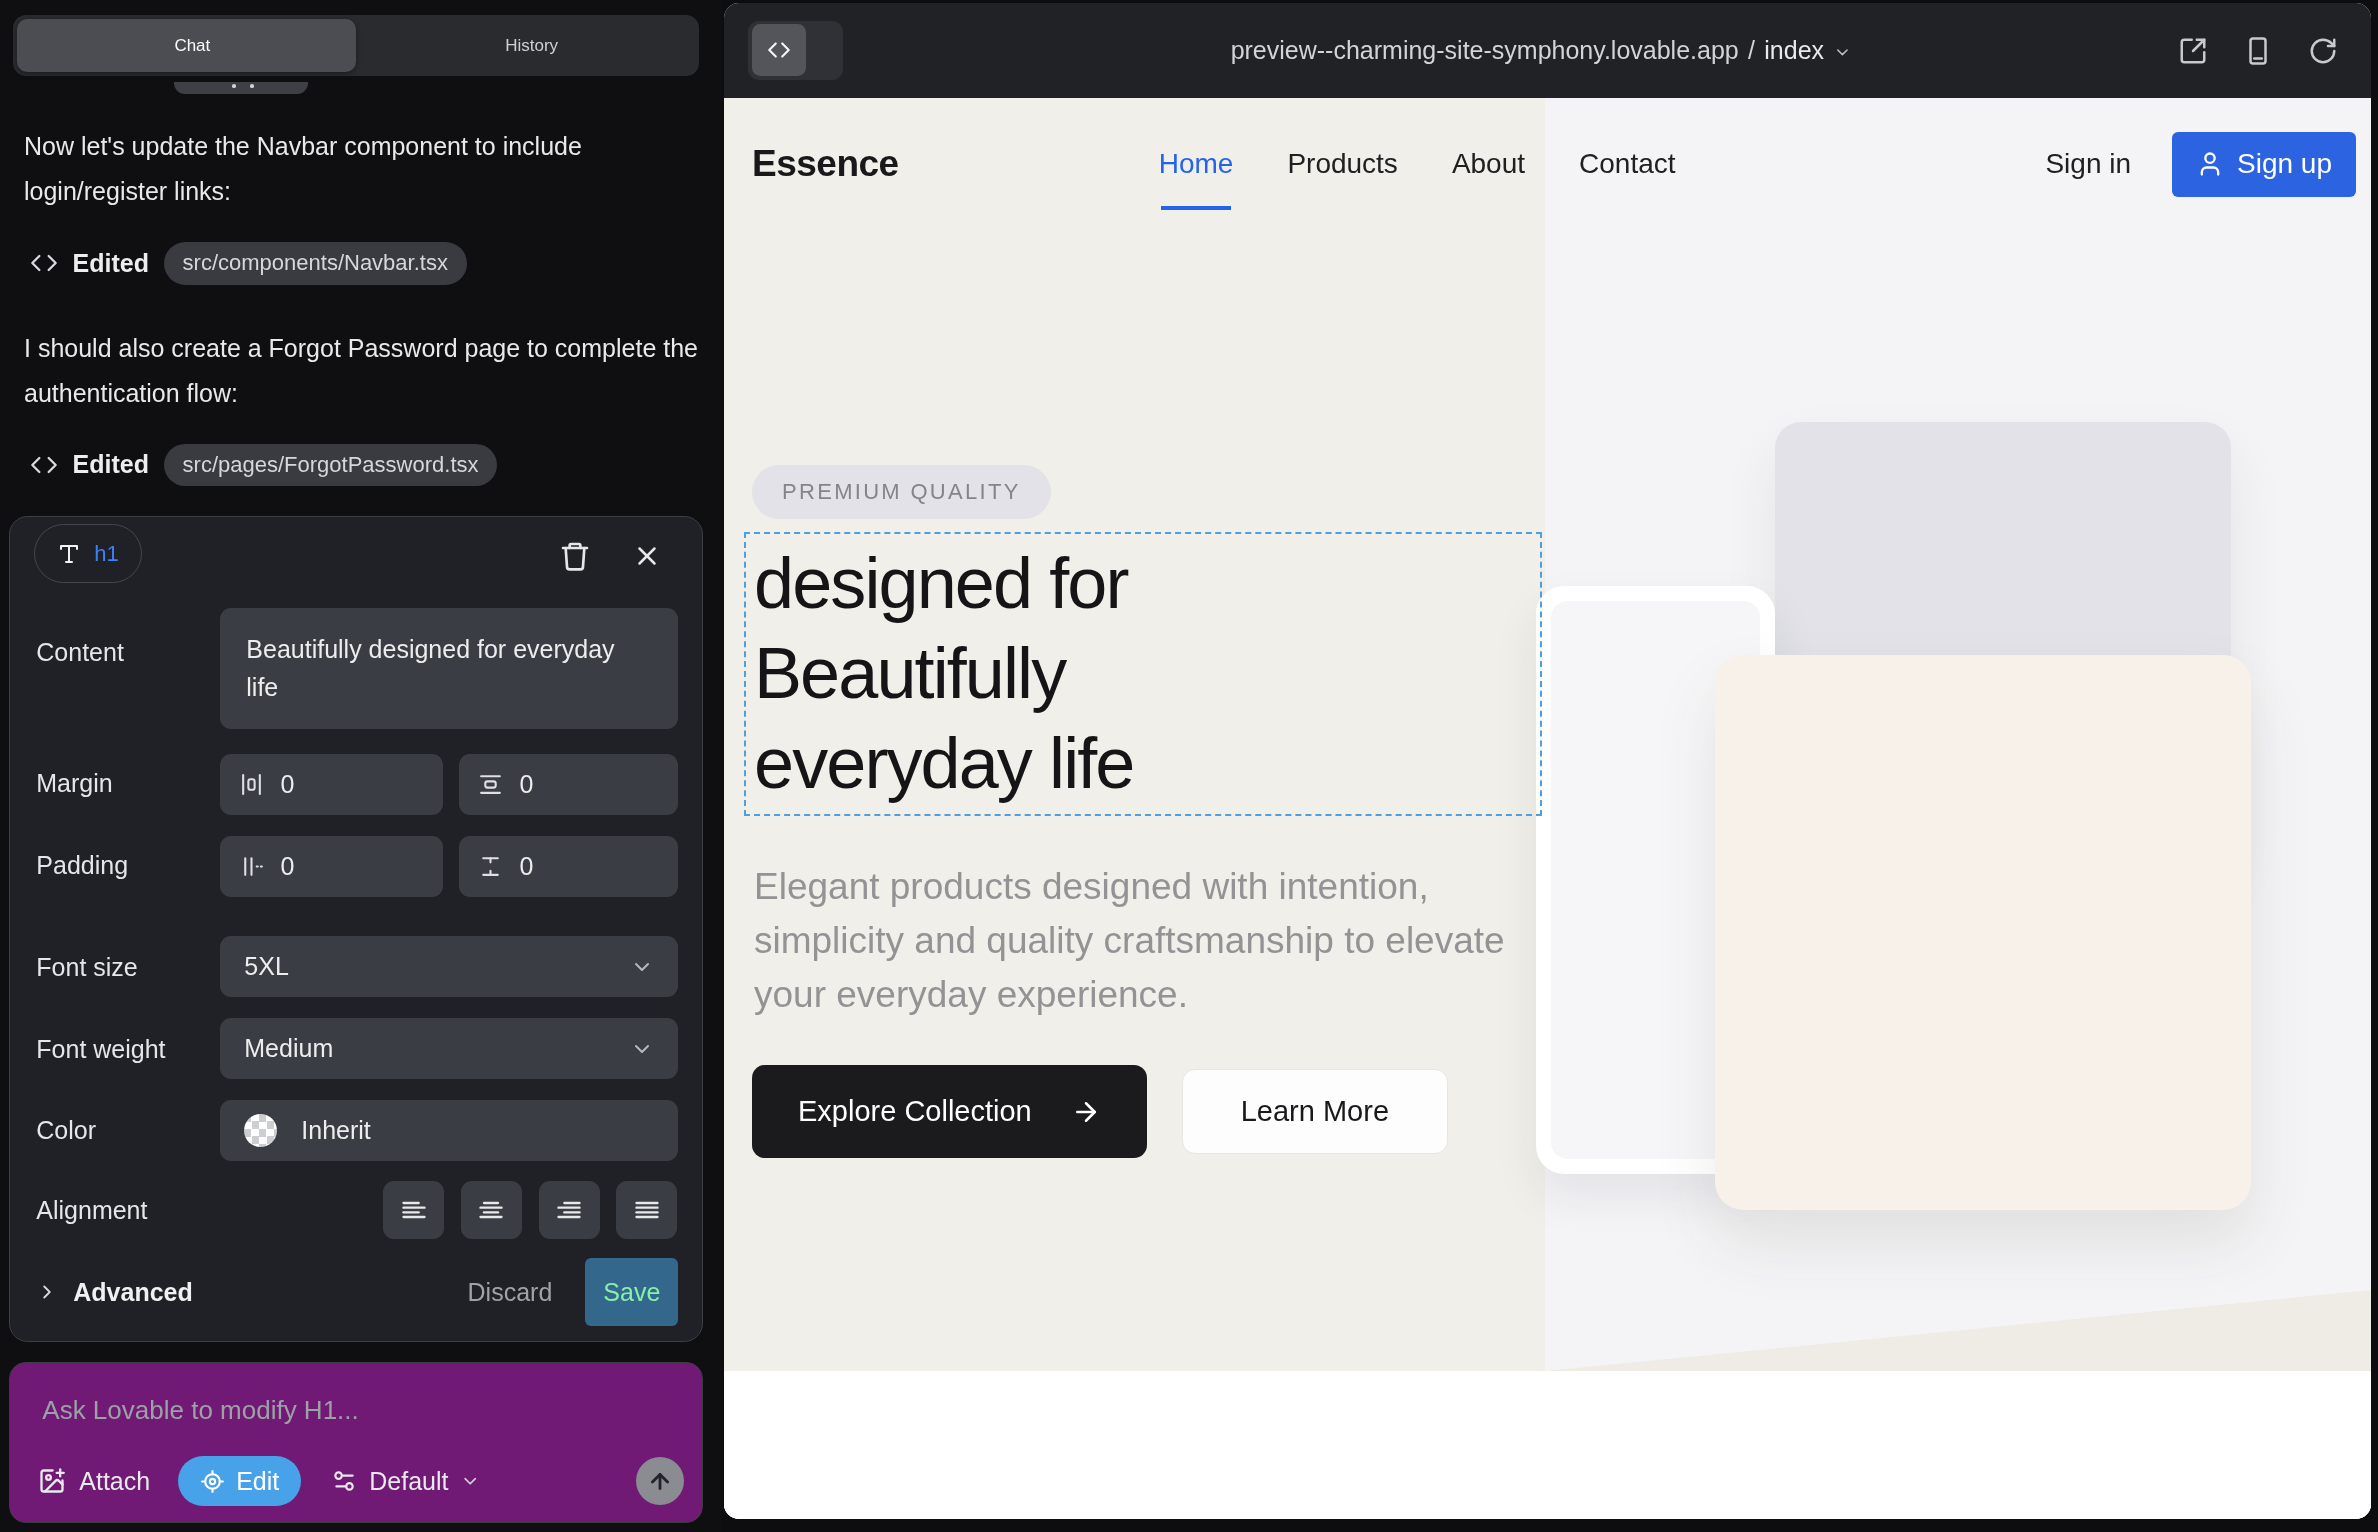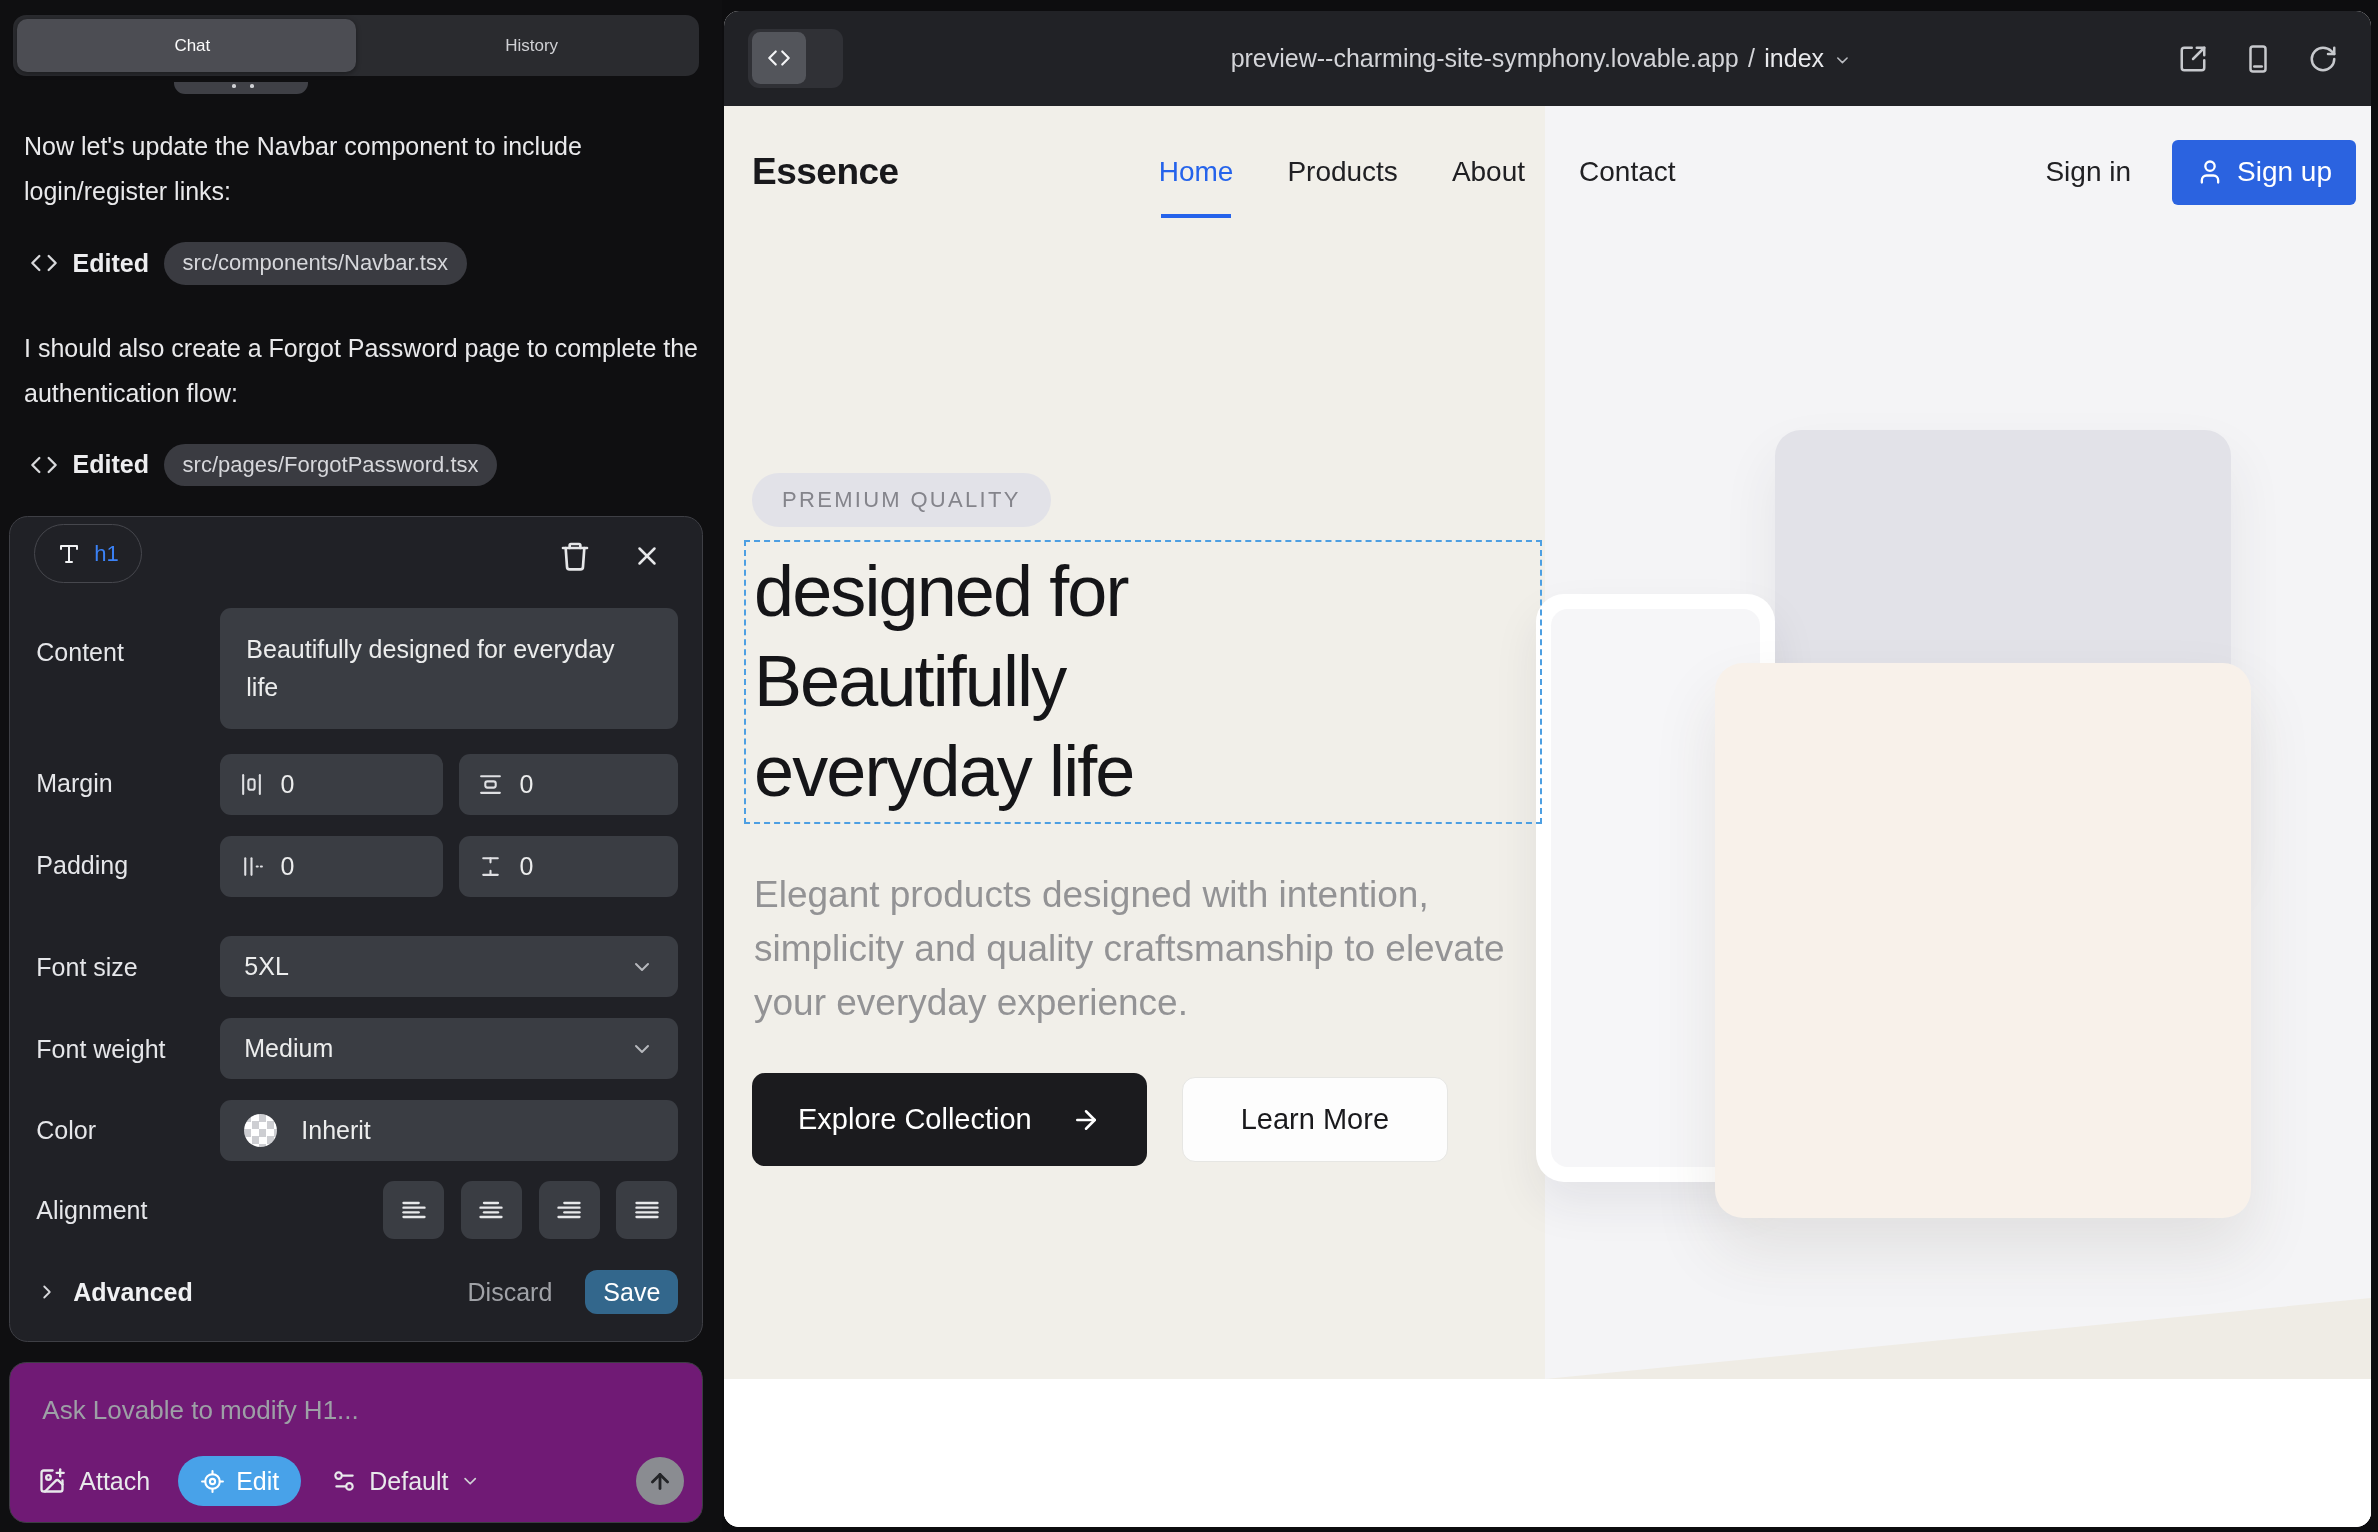--- a/index.html
+++ b/index.html
@@ -58,43 +58,43 @@
              background-image:repeating-conic-gradient(#ffffff 0% 25%, #cdced2 25% 50%);
              background-size:15px 15px; margin-right:24px; }
   .align-row { position:absolute; left:373px; top:664px; display:flex; gap:16.7px; }
   .align-btn { width:61px; height:58px; background:#3a3d43; border-radius:11px;
                display:flex; align-items:center; justify-content:center; color:#e8e9eb; cursor:pointer; }
   .editor-footer { position:absolute; left:26px; right:24px; top:748px; height:54px;
                    display:flex; align-items:center; }
   .advanced { display:flex; align-items:center; gap:15px; font-size:25px; font-weight:700; color:#f0f1f3; }
   .advanced .chev { color:#d7d8db; }
   .discard { margin-left:auto; font-size:25px; color:#a0a2a7; margin-right:33px; }
-  .save-btn { width:93px; height:44px; background:#33678c; border-radius:12px;
+  .save-btn { width:93px; height:68px; background:#33678c; border-radius:6px;
               display:flex; align-items:center; justify-content:center;
-              font-size:25px; color:#ffffff; cursor:pointer; }
+              font-size:25px; color:#86efac; cursor:pointer; }
 
   
   .composer { position:absolute; left:9.3px; top:1362px; width:694px; height:161px;
               background:#701a75; border:1.9px solid #3c3d42; border-radius:16.7px; }
   .composer-input { position:absolute; left:32px; top:32px; right:32px;
                     font-size:26px; color:#9da0a6; }
   .composer-row { position:absolute; left:28px; right:18.6px; bottom:15px; height:52px;
                   display:flex; align-items:center; }
   .attach { display:flex; align-items:center; gap:13px; font-size:25px; color:#e8e9eb; cursor:pointer; }
   .edit-pill { margin-left:28px; height:50px; border-radius:927px; background:#48a2e9;
                display:flex; align-items:center; gap:11px; padding:0 22px;
                font-size:25px; color:#ffffff; cursor:pointer; }
   .default-btn { margin-left:30px; display:flex; align-items:center; gap:12px;
                  font-size:25px; color:#e8e9eb; cursor:pointer; }
   .default-btn .chev { color:#cfd0d4; }
   .send-btn { margin-left:auto; width:48px; height:48px; border-radius:50%; background:#8a8c91;
               display:flex; align-items:center; justify-content:center; color:#232427; cursor:pointer; }
 
   
-  .frame { position:absolute; left:724px; top:11px; width:1647px; height:1516px;
+  .frame { position:absolute; left:724px; top:3px; width:1647px; height:1516px;
            border-radius:15px; overflow:hidden; background:#ffffff; }
   .topbar { position:relative; height:95px; background:#212226; }
   .code-toggle { position:absolute; left:24px; top:17.6px; width:95px; height:59px;
                  background:#303136; border-radius:11px; cursor:pointer; }
   .code-toggle .knob { position:absolute; left:3.7px; top:3.7px; width:54px; height:52px;
                        background:#53555b; border-radius:8.3px; display:flex;
                        align-items:center; justify-content:center; color:#f2f3f5; }
   .urlbar { position:absolute; left:50%; top:0; height:95px; transform:translateX(-51%);
             display:flex; align-items:center; gap:9.3px; font-size:25px; color:#d3d4d8; cursor:pointer; }
   .urlbar .path { color:#e8e9ec; }

